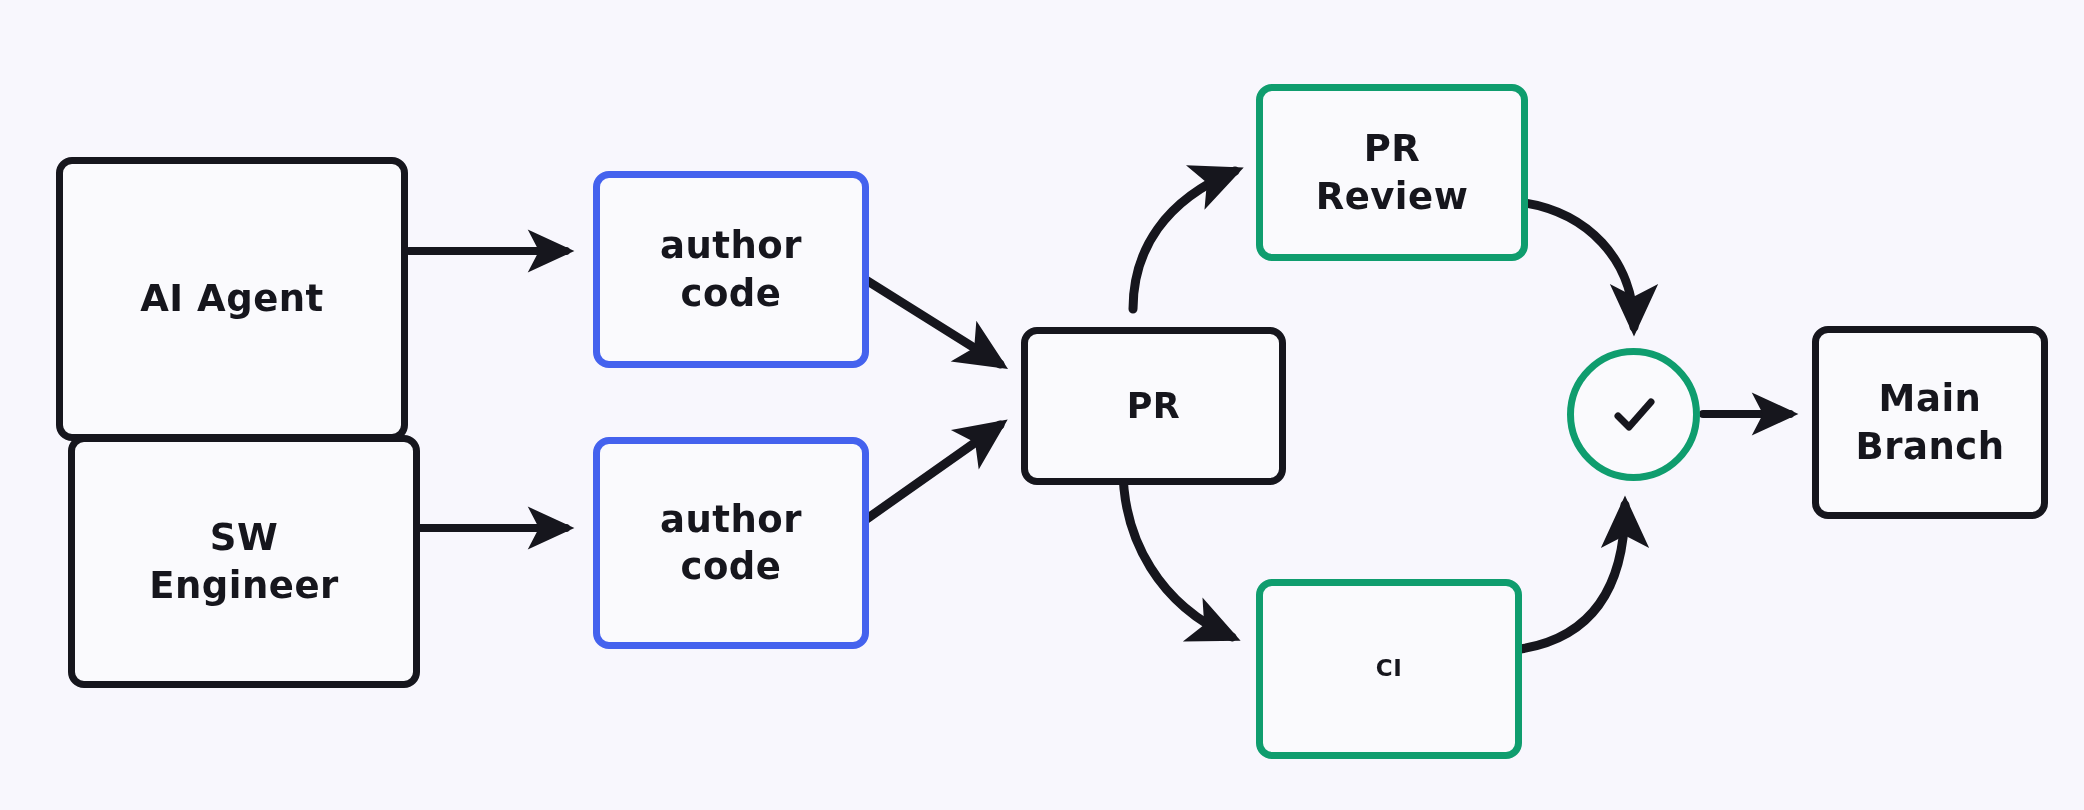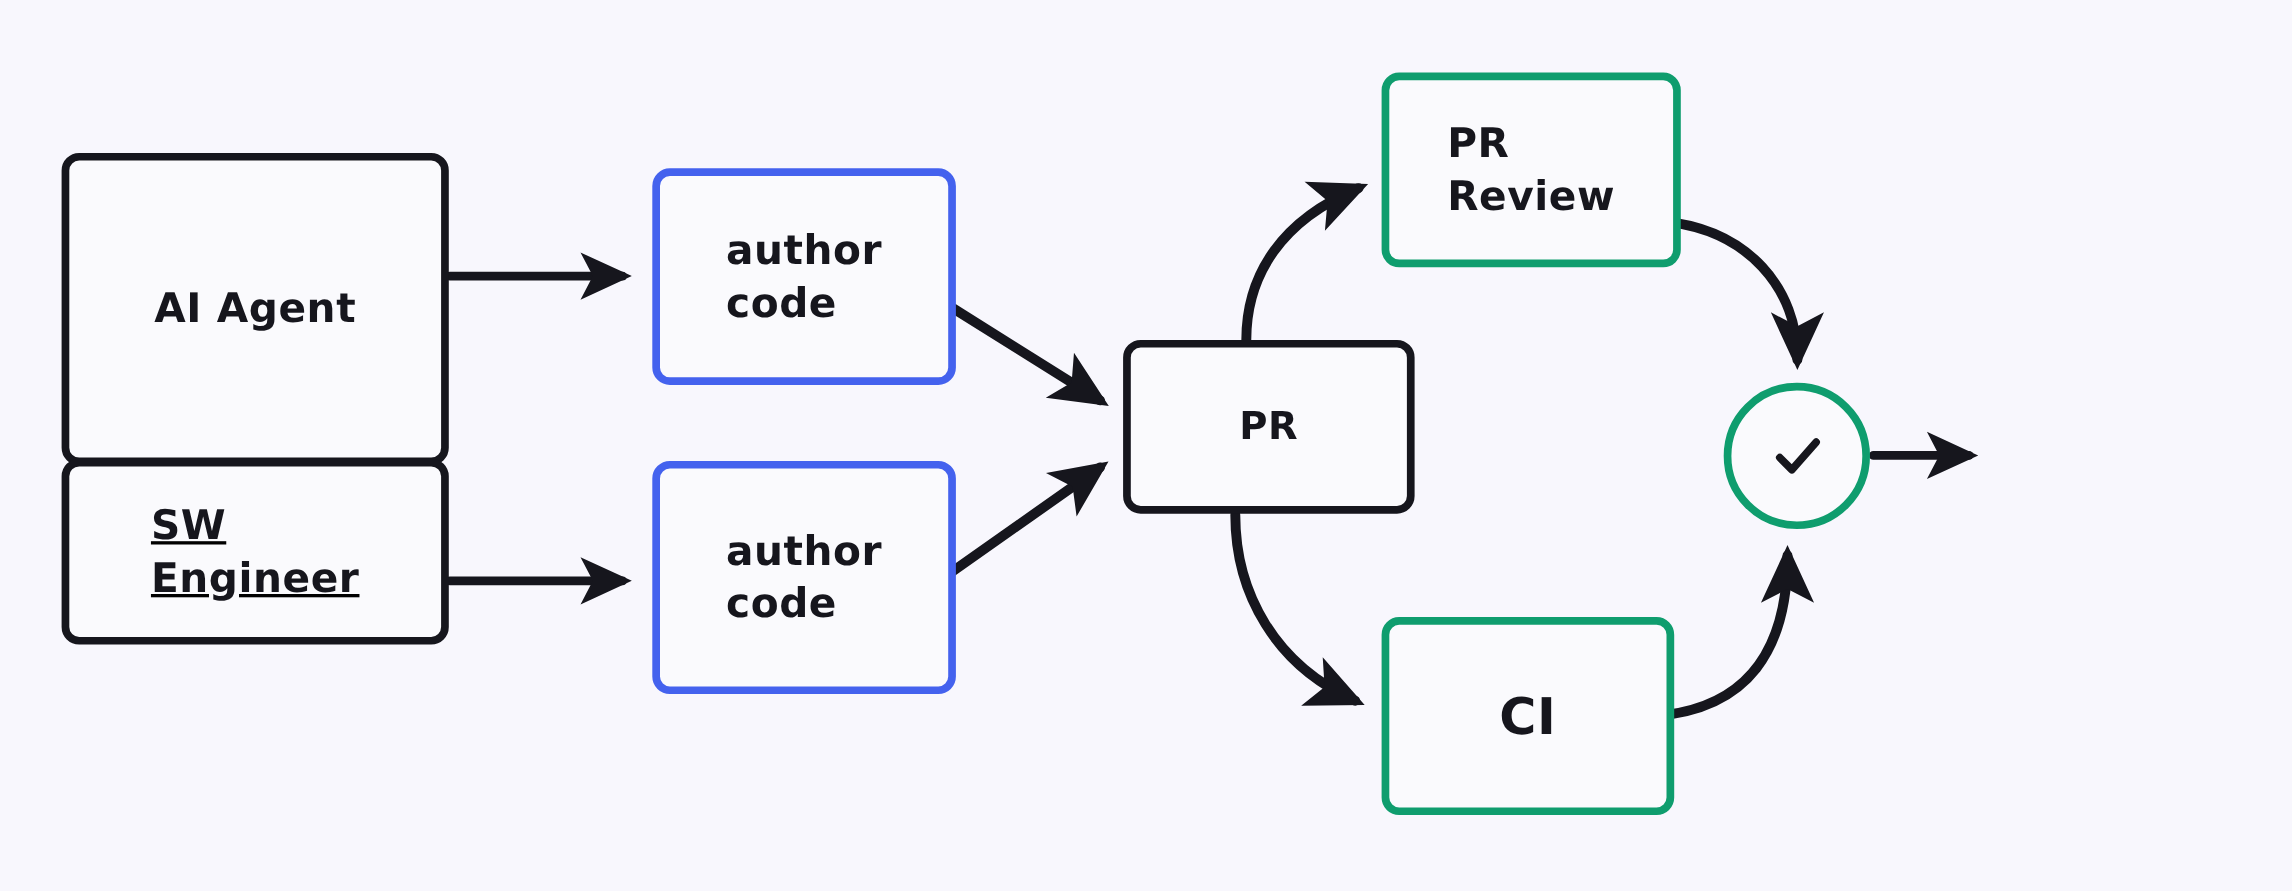--- a/index.html
+++ b/index.html
@@ -28,51 +28,53 @@
     height: 810px;
     pointer-events: none;
   }
   .node {
     position: absolute;
     box-sizing: border-box;
     background: #fafafd;
     display: flex;
     align-items: center;
     justify-content: center;
+    text-align: center;
     border-style: solid;
     border-radius: 16px;
+    margin-top: 18px;
   }
   .node .label {
     font-family: "DejaVu Sans", sans-serif;
     font-weight: 700;
     color: #16161d;
     letter-spacing: 0.5px;
     line-height: 1.28;
     white-space: pre-line;
   }
   .n-black { border-color: #16161d; border-width: 7px; }
   .n-blue  { border-color: #4462ee; border-width: 7px; }
   .n-green { border-color: #0f9d6e; border-width: 7px; }
 
   #node-ai-agent      { left: 56px;   top: 139px; width: 352px; height: 284px; }
-  #node-sw-engineer   { left: 56px;   top: 417px; width: 352px; height: 169px; text-decoration: underline; }
+  #node-sw-engineer   { left: 68px;   top: 417px; width: 352px; height: 253px; }
   #node-author-code-1 { left: 593px;  top: 153px; width: 276px; height: 197px; }
   #node-author-code-2 { left: 593px;  top: 419px; width: 276px; height: 212px; }
   #node-pr            { left: 1021px; top: 309px; width: 265px; height: 158px; }
   #node-pr-review     { left: 1256px; top: 66px;  width: 272px; height: 177px; }
   #node-ci            { left: 1256px; top: 561px; width: 266px; height: 180px; }
   #node-main-branch   { left: 1812px; top: 308px; width: 236px; height: 193px; }
 
   #node-ai-agent .label      { font-size: 37px; }
   #node-sw-engineer .label   { font-size: 37px; }
   #node-author-code-1 .label { font-size: 37px; }
   #node-author-code-2 .label { font-size: 37px; }
   #node-pr .label            { font-size: 35px; }
   #node-pr-review .label     { font-size: 37px; }
-  #node-ci .label            { font-size: 46px; }
+  #node-ci .label            { font-size: 23px; }
   #node-main-branch .label   { font-size: 37px; }
 
   #check-circle {
     position: absolute;
     left: 1567px;
     top: 348px;
     width: 133px;
     height: 133px;
     box-sizing: border-box;
     border: 7px solid #0f9d6e;
@@ -166,14 +168,18 @@
   </div>
 
   <div id="check-circle">
     <span>
       <svg width="64" height="64" viewBox="0 0 64 64" xmlns="http://www.w3.org/2000/svg">
         <path d="M 16 33 L 27 44 L 49 19" fill="none" stroke="#16161d" stroke-width="7" stroke-linecap="round" stroke-linejoin="round"></path>
       </svg>
     </span>
   </div>
 
+  <div class="node n-black" id="node-main-branch">
+    <span class="label">Main
+Branch</span>
+  </div>
 
 </div>
 
 </body></html>

